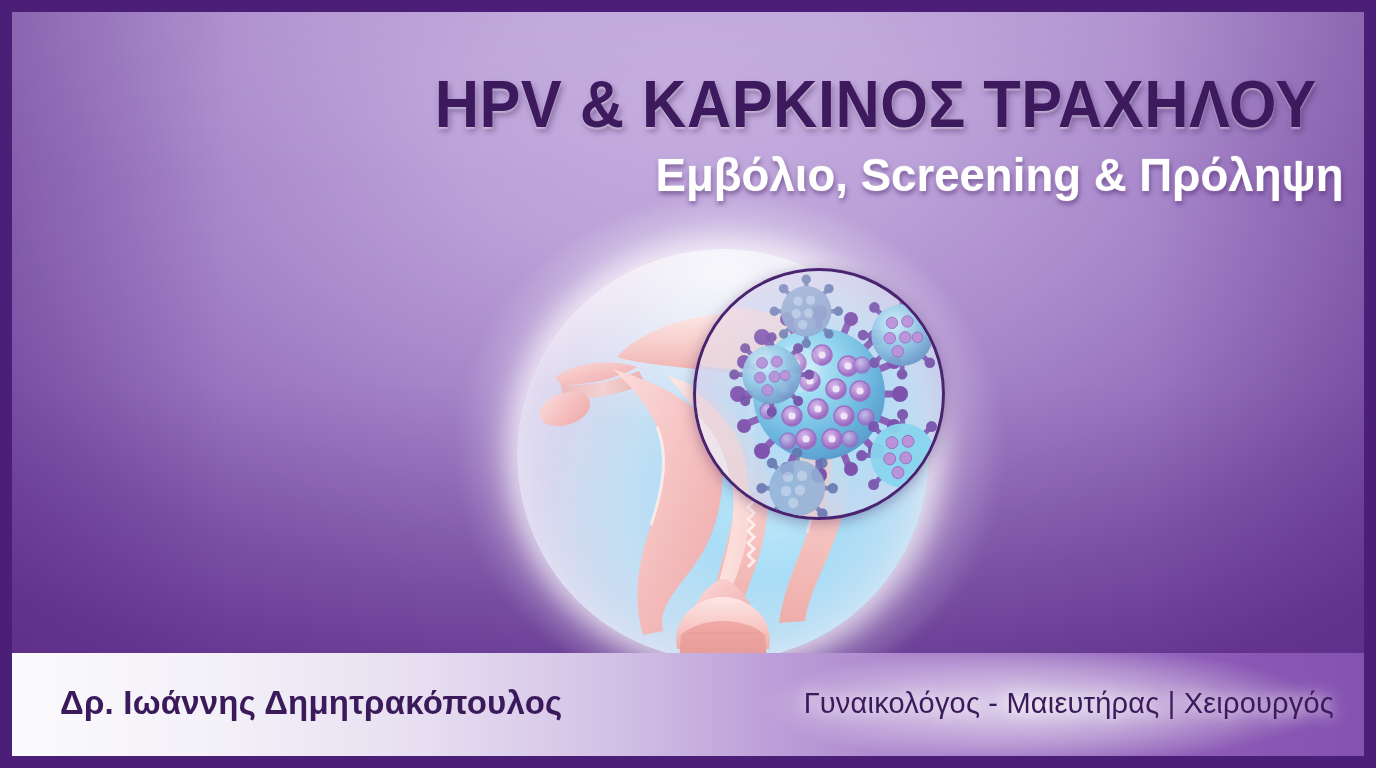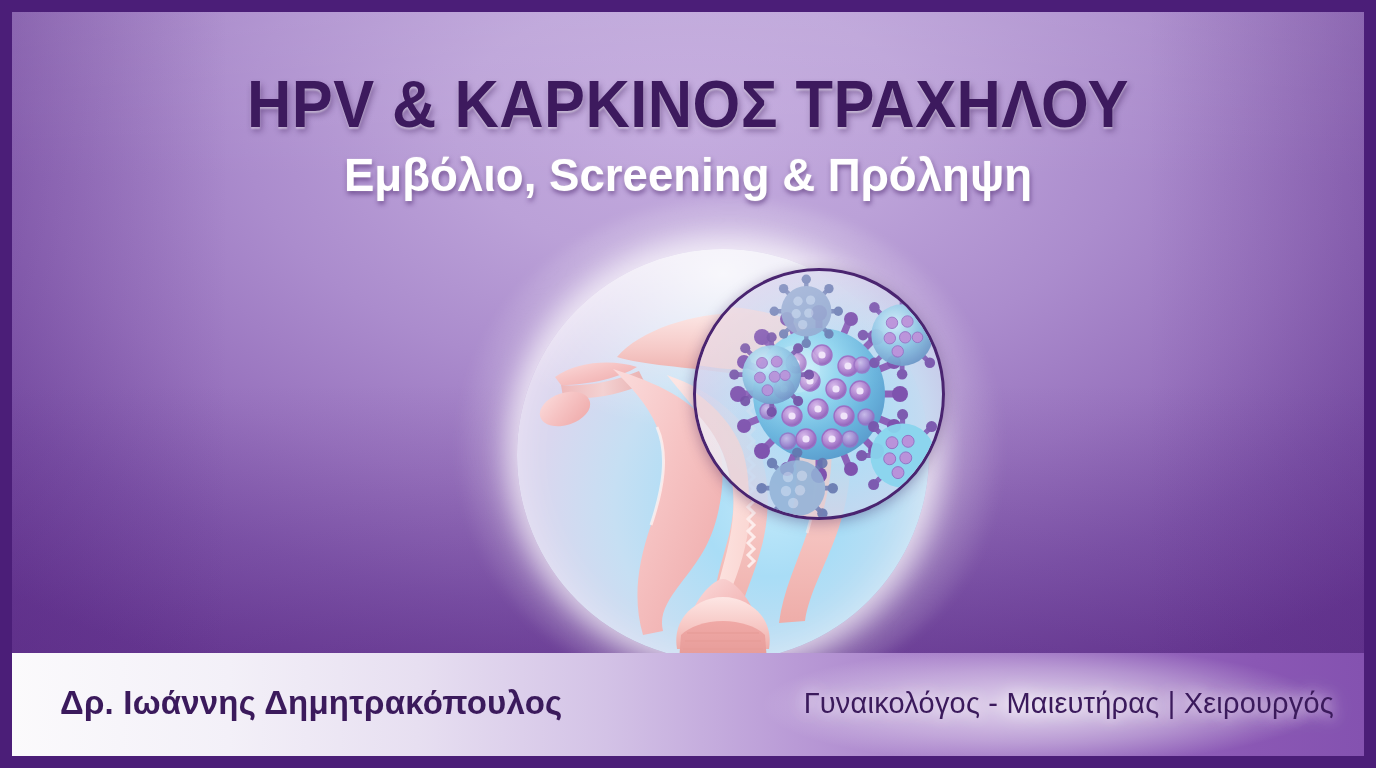--- a/index.html
+++ b/index.html
@@ -64,21 +64,21 @@
         rgba(74,26,118,0.20) 100%);
     pointer-events: none;
   }
 
   
   .titles {
     position: absolute;
     left: 0;
     top: 0;
     width: 1352px;
-    text-align: center;
+    text-align: right;
     z-index: 6;
   }
   .title-main {
     margin: 0;
     padding-top: 58px;
     font-family: "Liberation Sans Narrow", "Liberation Sans", sans-serif;
     font-size: 66px;
     font-weight: bold;
     letter-spacing: 0.5px;
     color: #3d1a5e;

